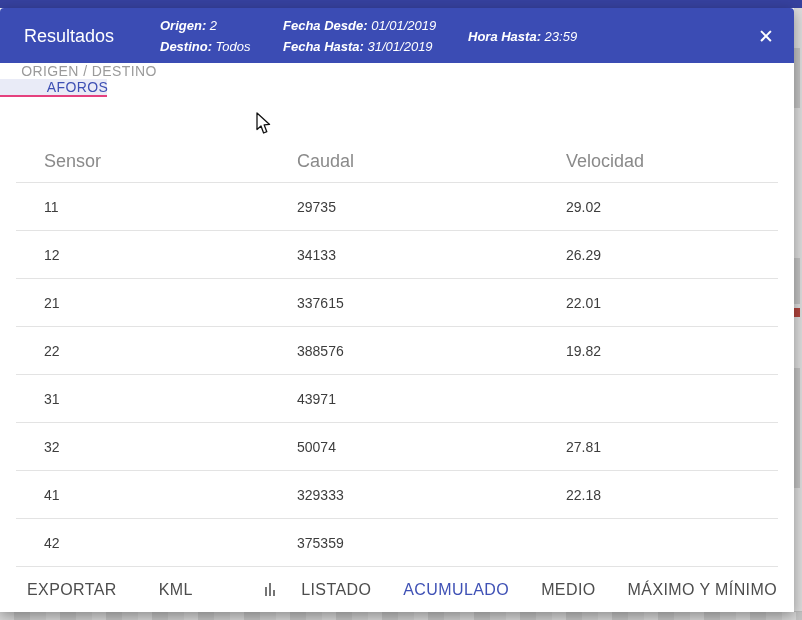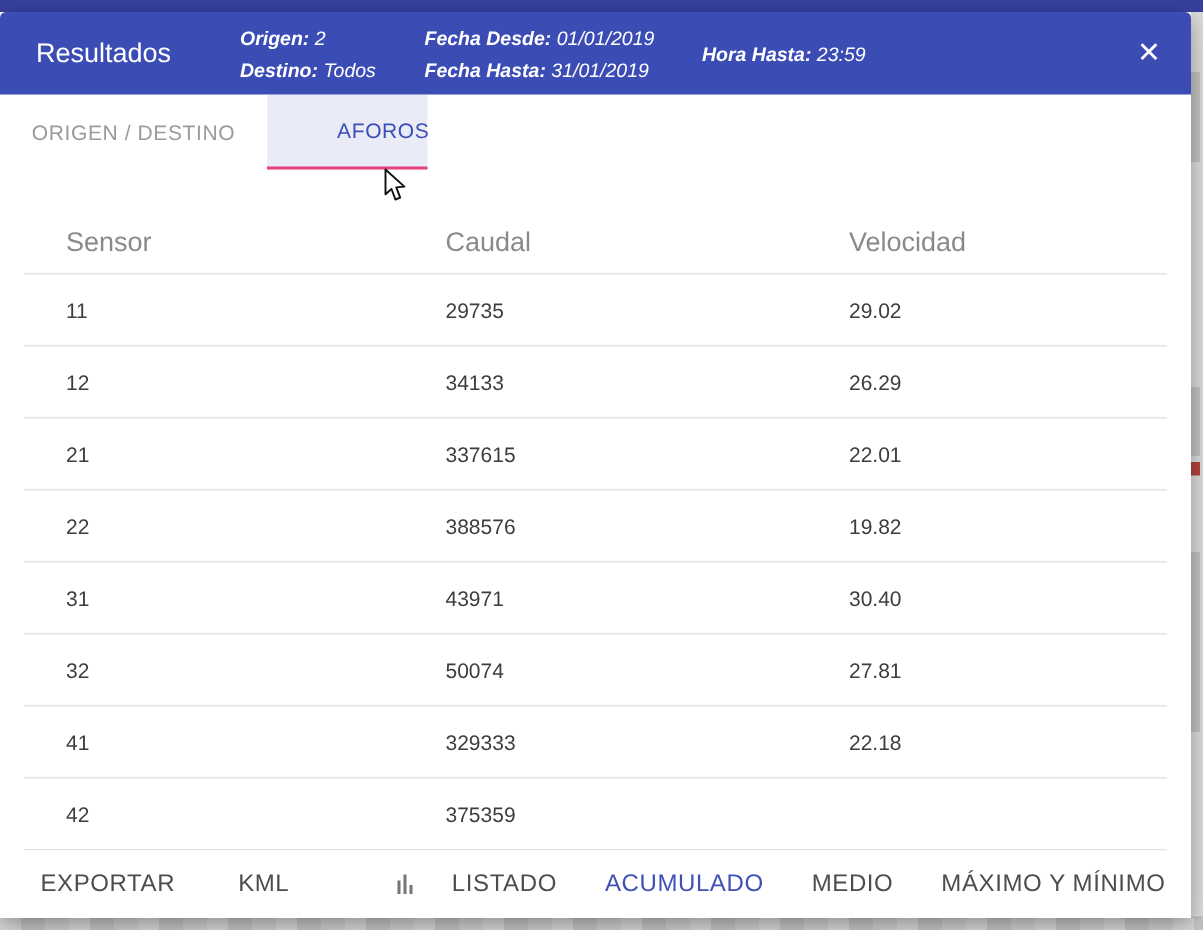--- a/index.html
+++ b/index.html
@@ -24,21 +24,21 @@
   .filters{position:absolute;left:0;top:0;width:100%;height:100%;font-style:italic;}
   .filter-group{position:absolute;top:50%;transform:translateY(-50%);font-size:13px;line-height:21px;white-space:nowrap;}
   .filter-group:nth-child(1){left:160px;}
   .filter-group:nth-child(2){left:283px;}
   .filter-group:nth-child(3){left:468px;}
   .filter-group b{font-weight:700;}
   .close{position:absolute;right:12px;top:50%;transform:translateY(-50%);
     background:none;border:none;color:#fff;font-size:19px;line-height:1;cursor:pointer;padding:4px 8px;
     font-family:"Liberation Sans",sans-serif;}
   
-  .tab-bar{display:flex;height:50px;}
+  .tab-bar{display:flex;height:50px;flex-direction:column;}
   .tab{box-sizing:border-box;display:flex;align-items:center;justify-content:center;
     background:none;border:none;font-family:"Liberation Sans",sans-serif;
     font-size:14px;letter-spacing:.4px;color:#9b9b9b;cursor:pointer;padding:0;}
   .tab:nth-child(1){width:178px;}
   .tab:nth-child(2){width:107px;padding-left:48px;}
   .tab.active{background:#e9ebf7;color:#3e50b4;border-bottom:2px solid #e5417e;}
   
   .table{margin:28px 16px 0 16px;}
   .thead,.row{display:flex;align-items:center;border-bottom:1px solid #e3e3e3;box-sizing:border-box;}
   .thead{height:42px;color:#8a8a8a;font-size:18px;}
@@ -125,21 +125,20 @@
           <div class="cell">22.01</div>
         </div>
         <div class="row">
           <div class="cell">22</div>
           <div class="cell">388576</div>
           <div class="cell">19.82</div>
         </div>
         <div class="row">
           <div class="cell">31</div>
           <div class="cell">43971</div>
-          <div class="cell">30.40</div>
         </div>
         <div class="row">
           <div class="cell">32</div>
           <div class="cell">50074</div>
           <div class="cell">27.81</div>
         </div>
         <div class="row">
           <div class="cell">41</div>
           <div class="cell">329333</div>
           <div class="cell">22.18</div>

